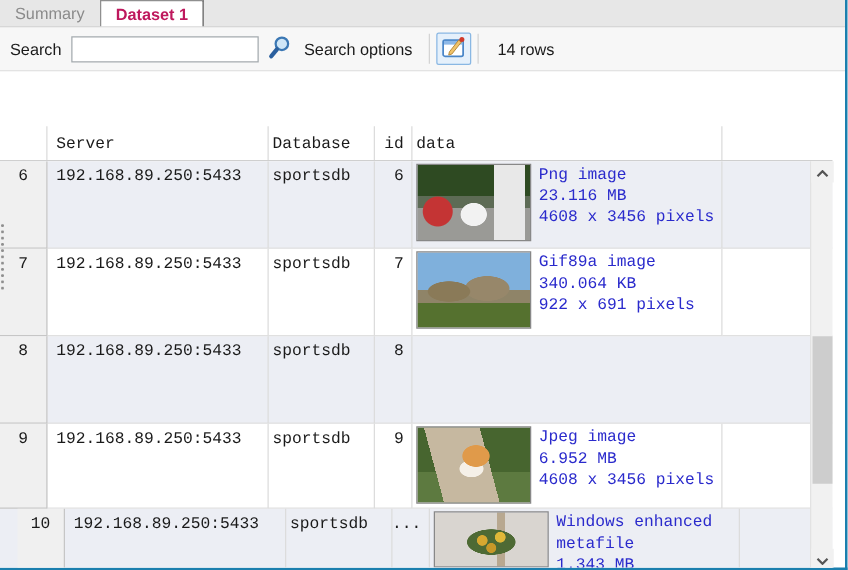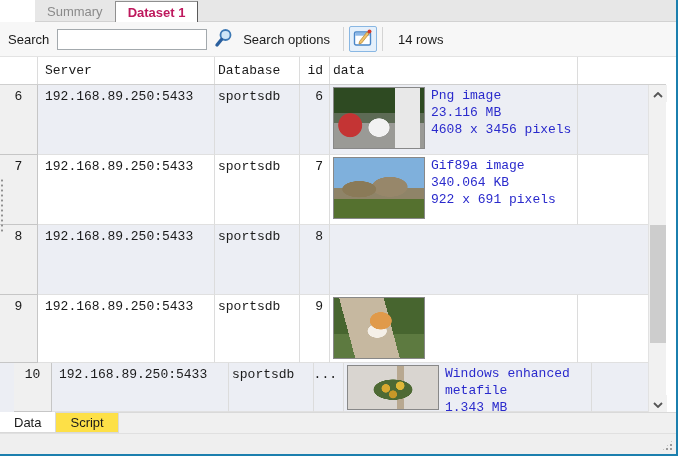--- a/index.html
+++ b/index.html
@@ -3,38 +3,38 @@
 <meta charset="utf-8">
 <style>
   * { box-sizing: border-box; margin: 0; padding: 0; }
   html,body { width:678px; height:456px; }
   body { font-family: "Liberation Sans", sans-serif; font-size: 13px; color:#1a1a1a; background:#fff; }
 
   .window { position:relative; width:678px; height:456px; background:#fff;
             border-right:2px solid #1b7fae; border-bottom:2px solid #1b7fae; overflow:hidden; }
 
   
-  .tabstrip { height:22px; background:#e7e7e7; display:flex; align-items:center; border-bottom:1px solid #d2d2d2;margin-left:35px; }
+  .tabstrip { height:22px; background:#e7e7e7; display:flex; align-items:flex-start; border-bottom:1px solid #d2d2d2; }
   .tab { padding:3px 12px 2px 12px; display:flex; align-items:center; cursor:default; }
   .tab.inactive { color:#8a8a8a; background:transparent; }
   .tab.active { background:#fff; color:#be185d; font-weight:bold;
                 border-left:1px solid #8f8f8f; border-right:1px solid #5a5a5a; border-top:1px solid #8f8f8f;
                 margin-bottom:-1px; }
 
   
   .toolbar { height:35px; background:#f7f7f7; display:flex; align-items:center; padding:0 8px; border-bottom:1px solid #e3e3e3; }
   .toolbar .lbl { margin-right:8px; }
   .search-input { width:150px; height:21px; border:1px solid #a3a9ad; background:#fff; padding:2px 4px; font-family:"Liberation Sans",sans-serif; font-size:13px; outline:none; }
   .icon-btn { background:transparent; border:none; padding:0 6px; display:flex; align-items:center; cursor:pointer; }
   .tsep { width:1px; height:24px; background:#d4d4d4; margin:0 5px; }
   .edit-btn { width:28px; height:26px; border:1px solid #89b7e3; background:#e5f0fb; border-radius:2px; display:flex; align-items:center; justify-content:center; padding:0; cursor:pointer; }
   .rows-count { margin-left:10px; }
 
   
-  .grid { position:relative; width:666px; background:#fff; }
+  .grid { position:relative; width:666px; background:#fff;margin-top:44px; }
   .grid-header { display:flex; height:28px; background:#fff; font-family:"Liberation Mono","DejaVu Sans Mono",monospace; font-size:13px; align-items:center; border-bottom:1px solid #cfcfcf; }
   .gc { height:100%; display:flex; align-items:center; border-right:1px solid #dcdcdc; overflow:hidden; }
   .c-num   { width:38px;  justify-content:center; }
   .c-srv   { width:177px; padding-left:7px; }
   .c-db    { width:85px;  padding-left:3px; }
   .c-id    { width:30px;  justify-content:flex-end; padding-right:6px; }
   .c-data  { width:248px; padding-left:3px; }
   .c-fill  { flex:1; border-right:none; }
 
   .rows-viewport { position:relative; height:327px; overflow:hidden; }
@@ -187,20 +187,23 @@
         <div class="gc c-fill"></div>
       </div>
 
       <div class="grid-row r68">
         <div class="gc c-num">9</div>
         <div class="gc c-srv">192.168.89.250:5433</div>
         <div class="gc c-db">sportsdb</div>
         <div class="gc c-id">9</div>
         <div class="gc c-data data-cell">
           <div class="thumb t-cat"></div>
+          <div class="info"><span>Jpeg image</span>
+<span>6.952 MB</span>
+<span>4608 x 3456 pixels</span></div>
         </div>
         <div class="gc c-fill"></div>
       </div>
 
       <div class="grid-row alt r49">
         <div class="gc c-num">10</div>
         <div class="gc c-srv">192.168.89.250:5433</div>
         <div class="gc c-db">sportsdb</div>
         <div class="gc c-id">...</div>
         <div class="gc c-data data-cell">

